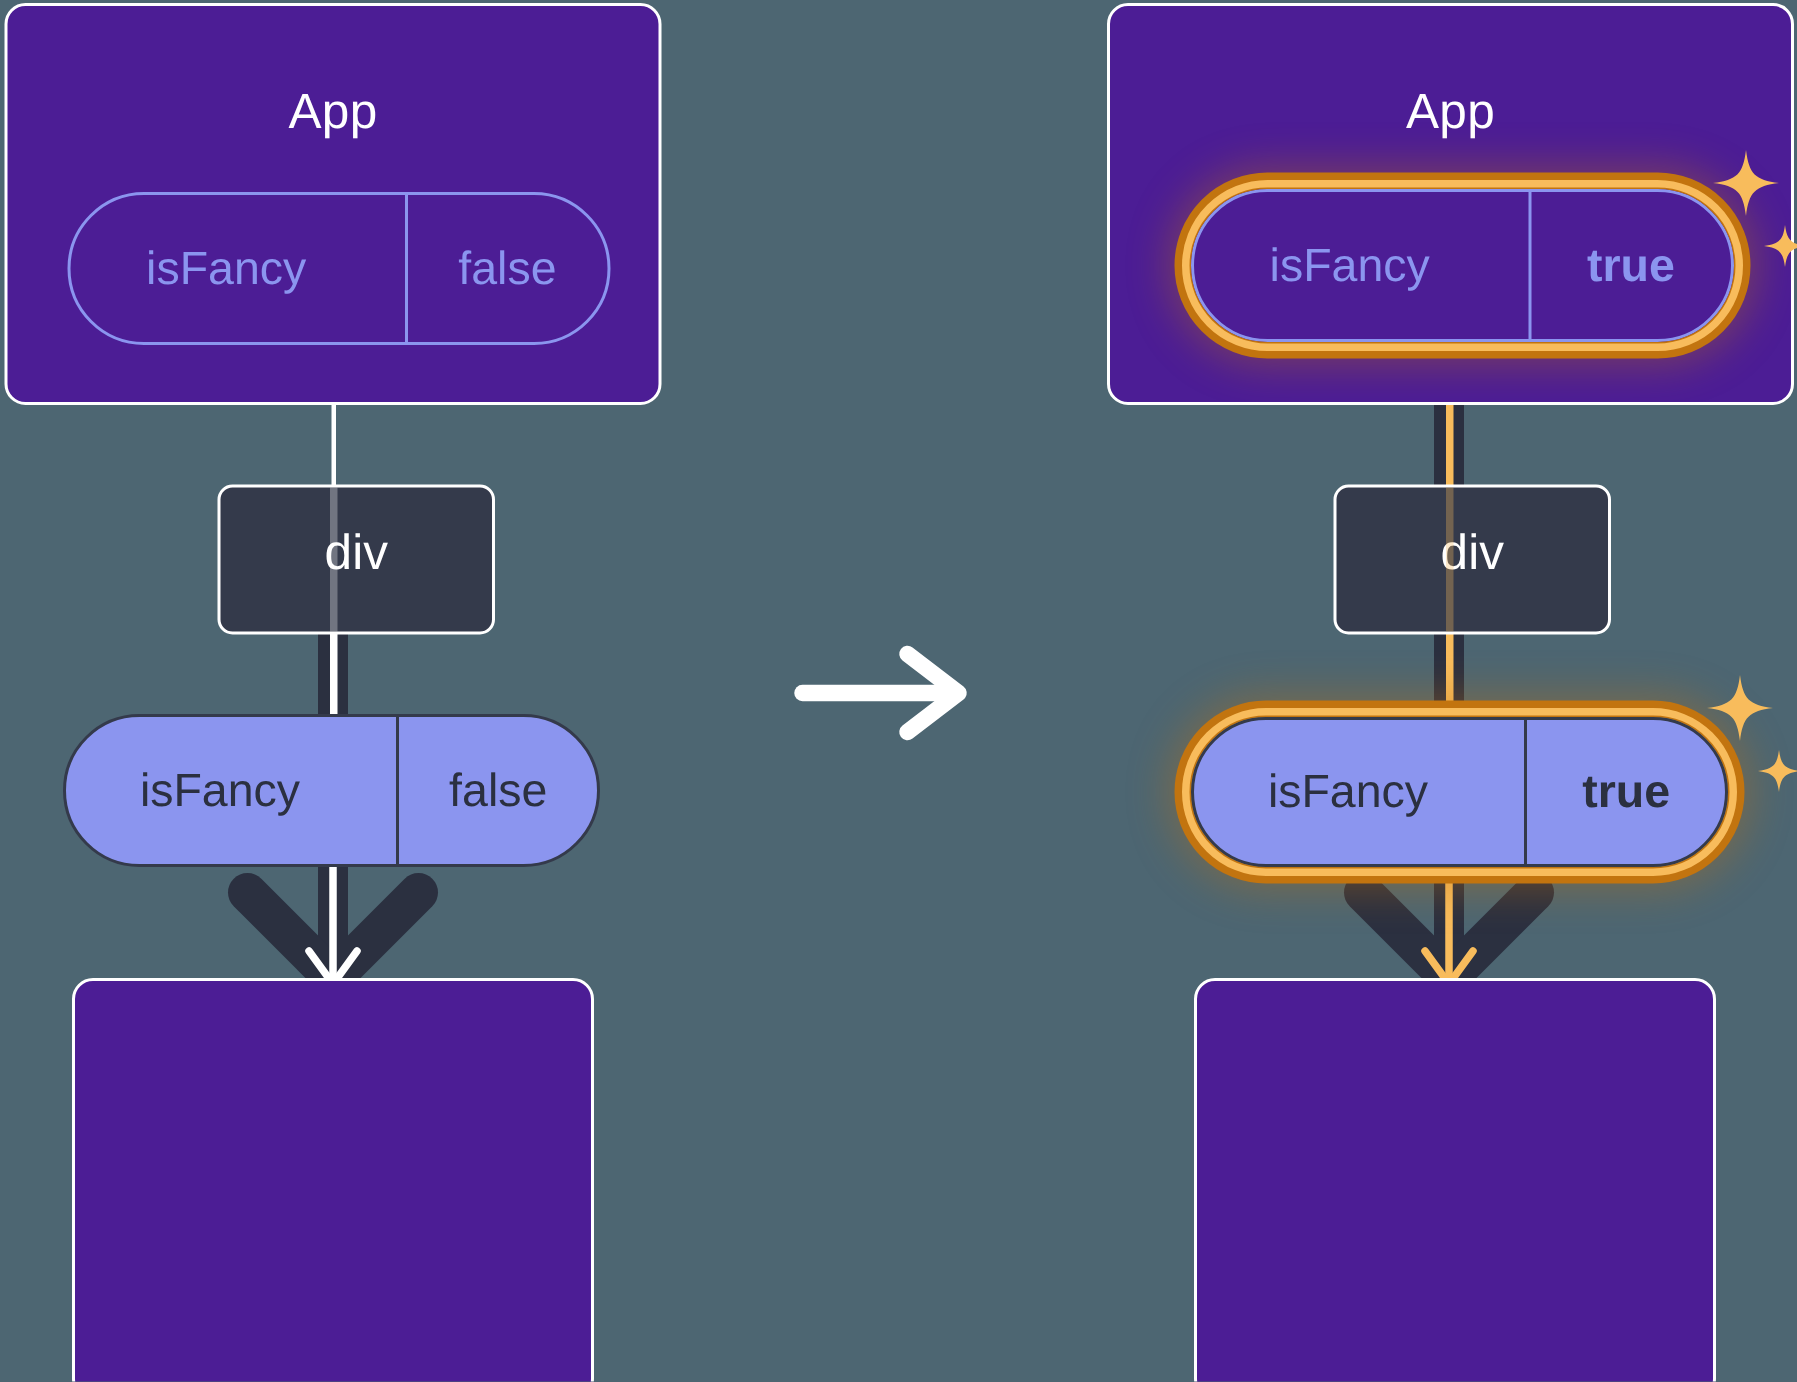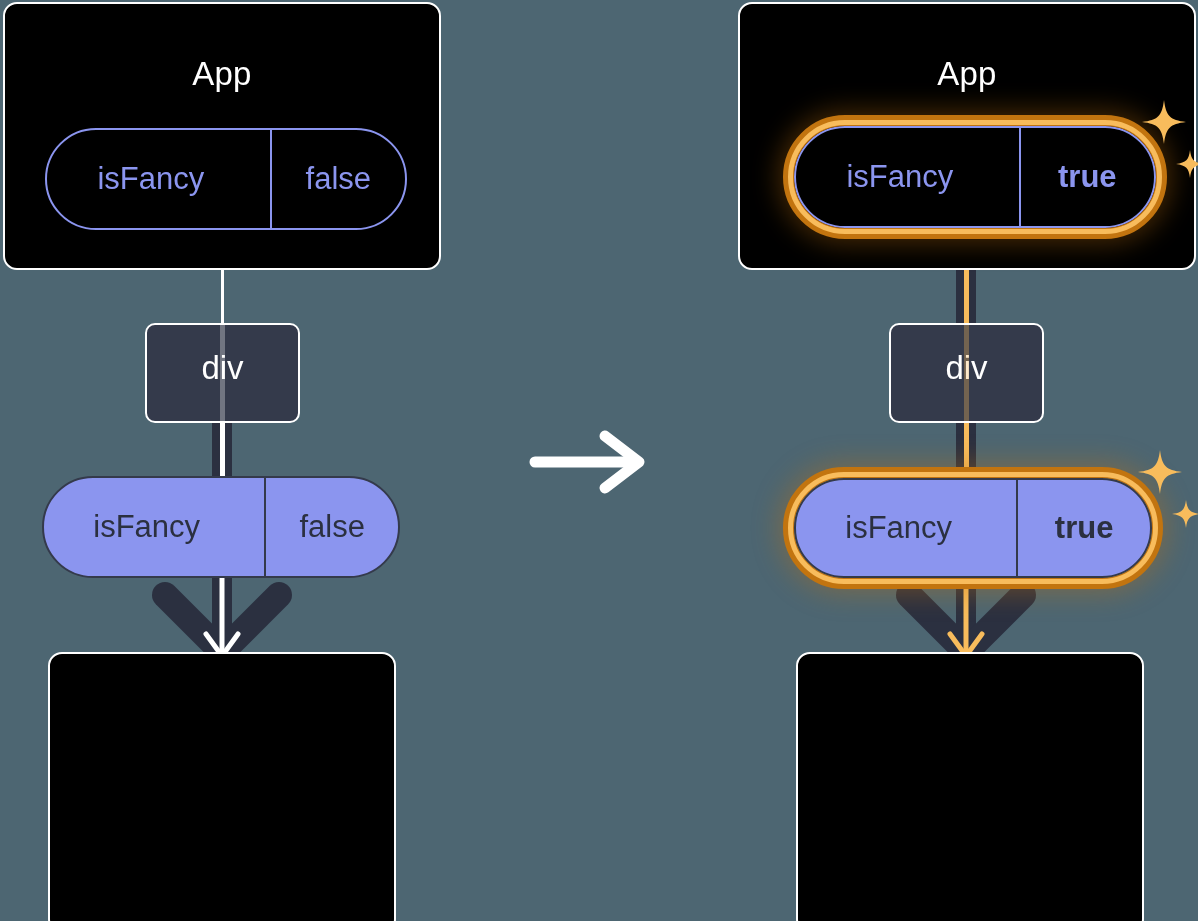--- a/index.html
+++ b/index.html
@@ -13,21 +13,21 @@
   .stage{position:absolute;left:0;top:0;width:1198px;height:921px;}
 
   
   .panel{position:absolute;top:0;width:452px;height:921px;}
   .panel.left{left:0;}
   .panel.right{left:744px;}
 
   
   .compbox{
     position:absolute;
-    background:#000000;
+    background:#4c1d95;
     border:2.5px solid #ffffff;
     border-radius:14px;
     box-sizing:border-box;
     z-index:6;
   }
   .compbox .title{
     position:absolute;left:0;right:0;
     text-align:center;
     color:#ffffff;
     font-size:33px;
@@ -36,21 +36,21 @@
   }
 
   
   .app-box{left:3px;top:2px;width:438px;height:268px;}
   .app-box .title{top:51px;}
   
   .counter-box{left:48px;top:652px;width:348px;height:281px;}
 
   
   .div-box{
-    position:absolute;left:145px;top:323px;width:155px;height:100px;
+    position:absolute;left:145px;top:323px;width:185px;height:100px;
     background:#343a4b;border:2.5px solid #ffffff;border-radius:10px;
     box-sizing:border-box;z-index:6;text-decoration:underline;
   }
   .div-box .dlabel{
     position:absolute;left:0;right:0;top:24px;text-align:center;
     color:#ffffff;font-size:33px;
   }
 
   
   .pill{

